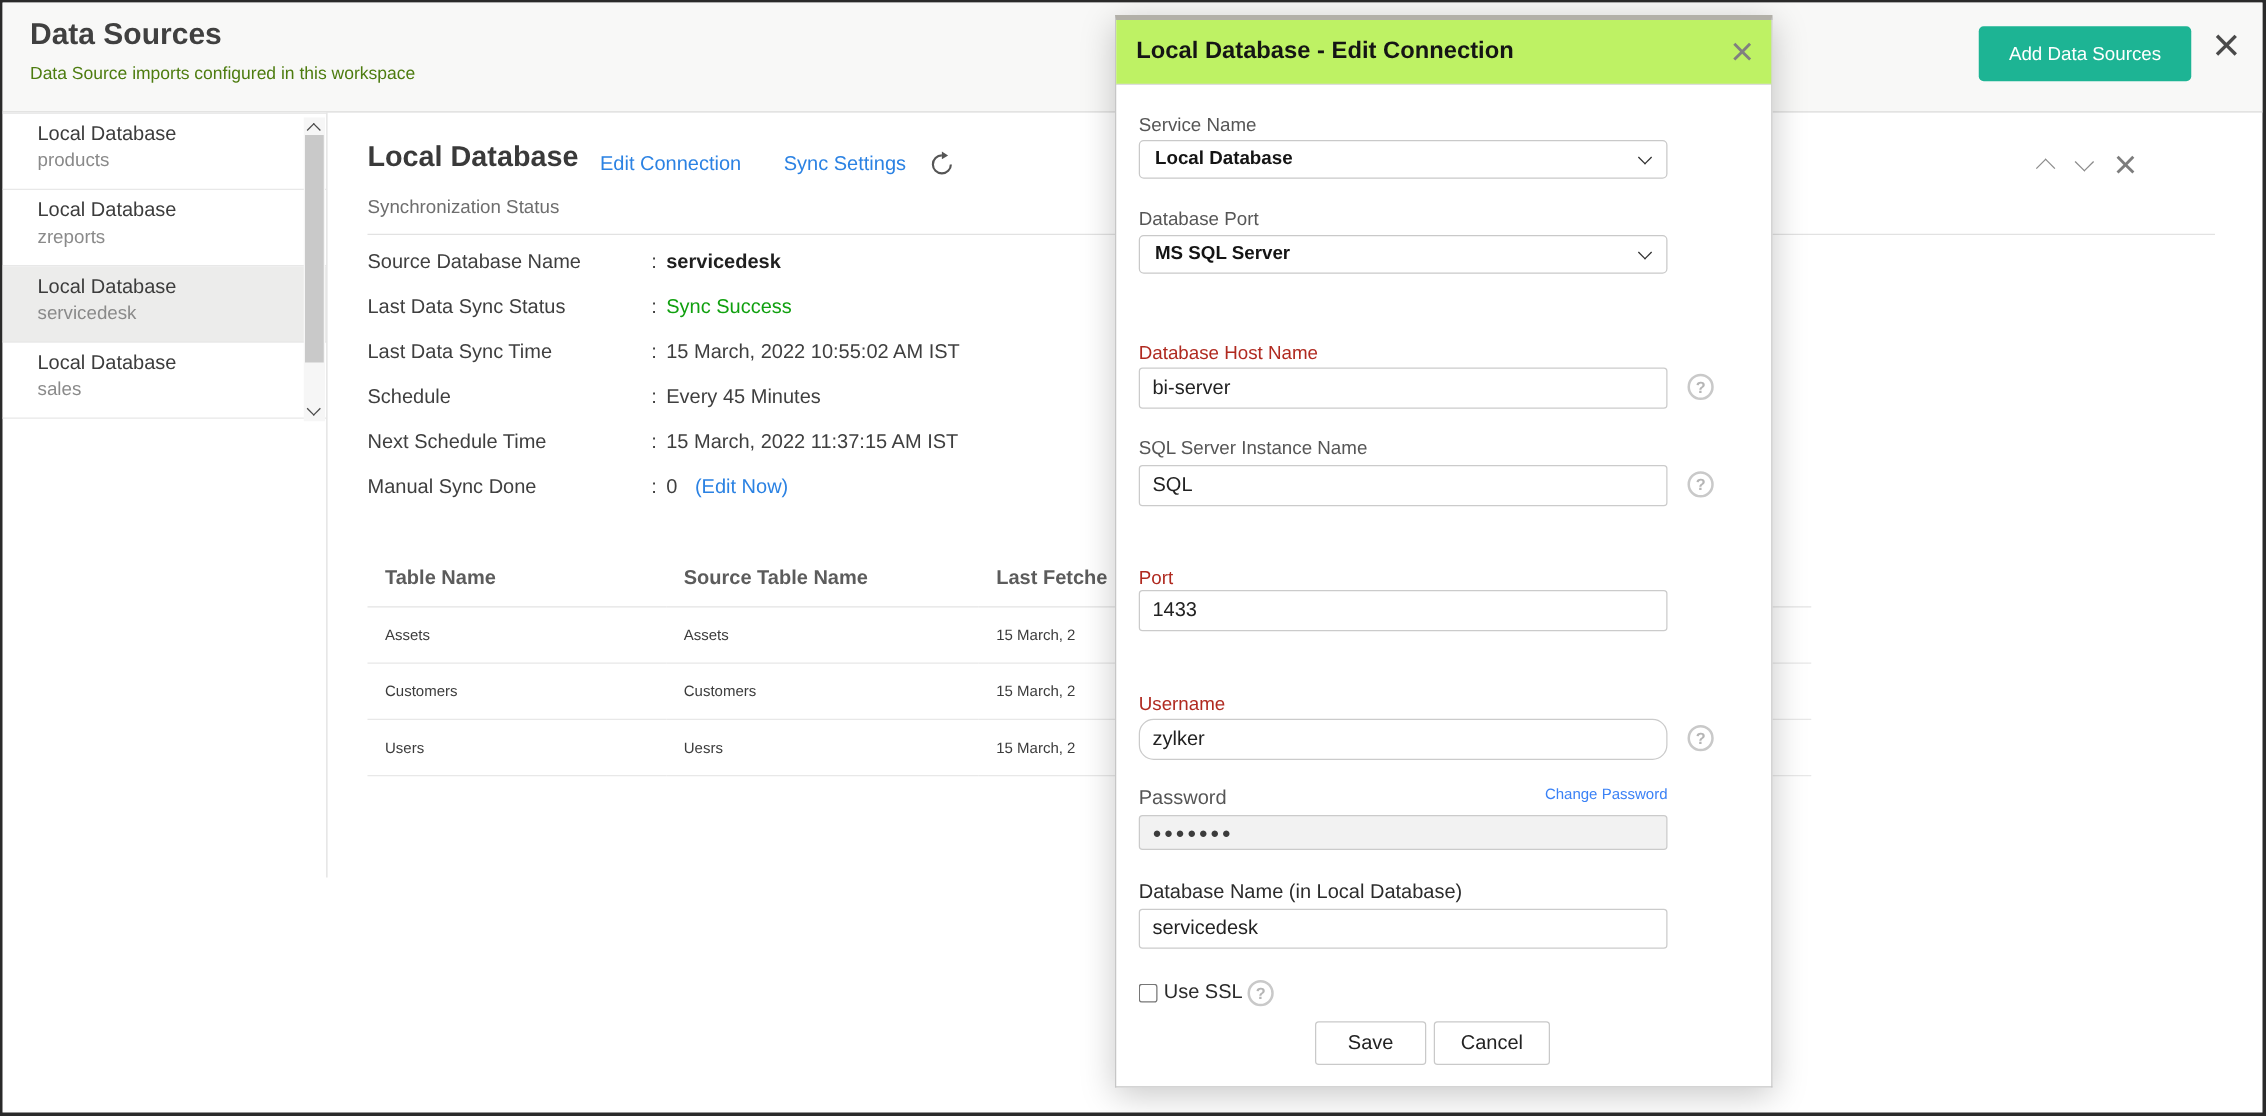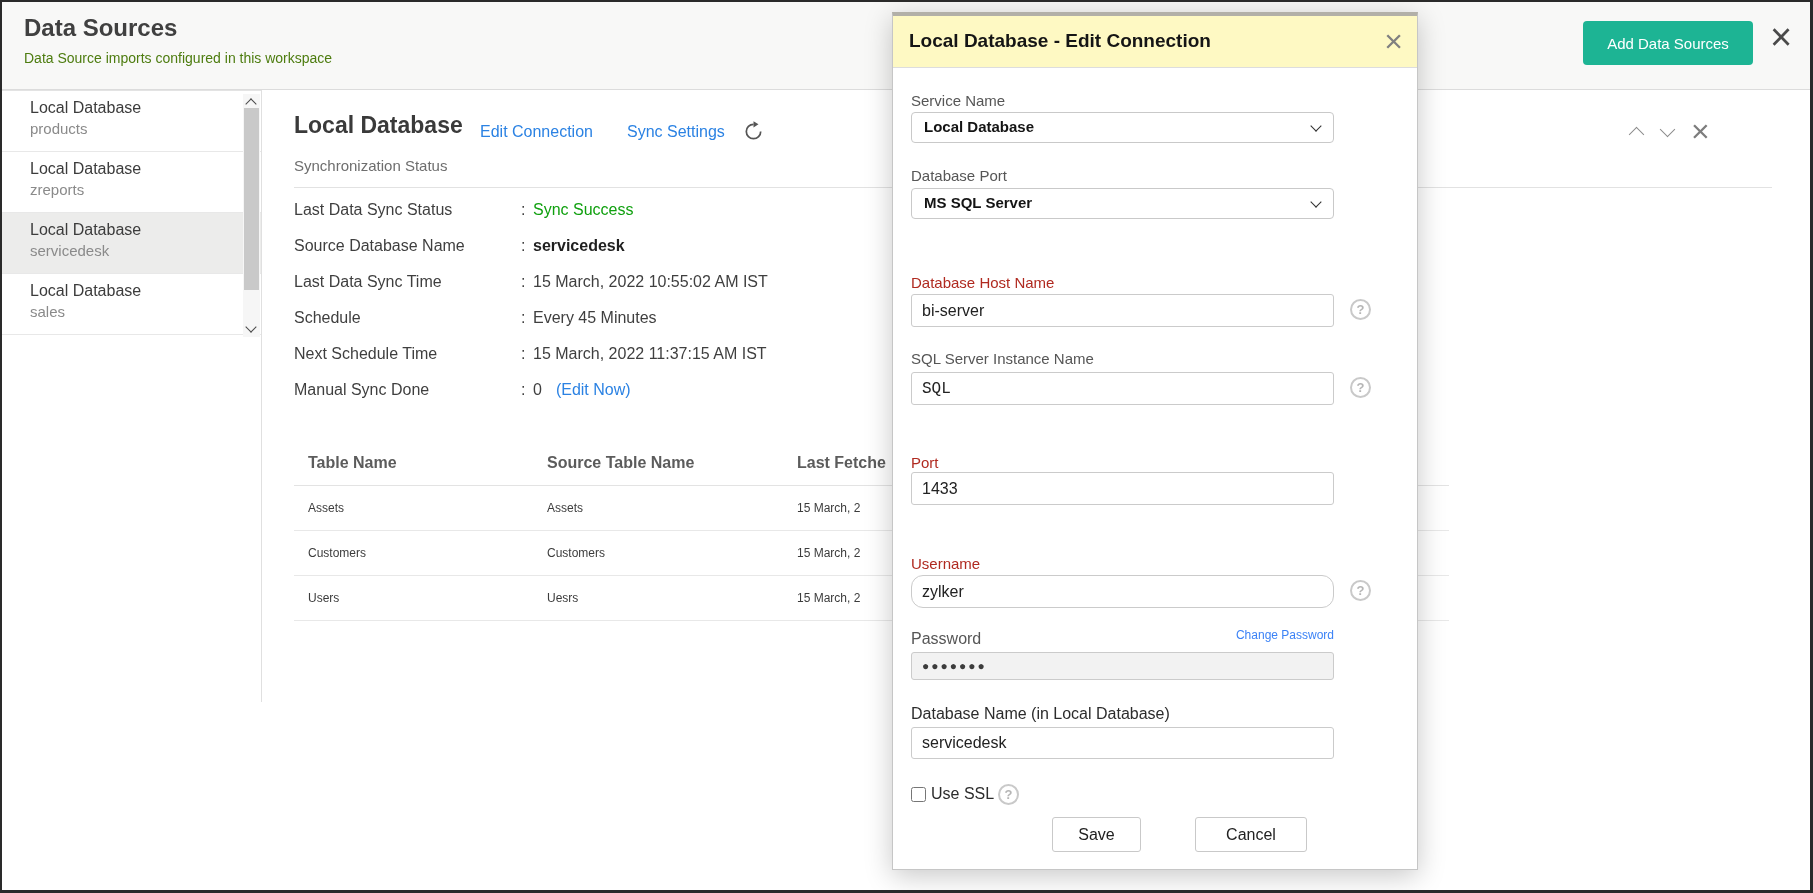--- a/index.html
+++ b/index.html
@@ -56,42 +56,42 @@
   .pc-chev { position:absolute; top:8px; width:11px; height:11px;
              border-right:1.5px solid #8b8b8b; border-bottom:1.5px solid #8b8b8b; cursor:pointer; }
   .pc-chev.up { left:2px; transform:rotate(-135deg); top:10px; }
   .pc-chev.down { left:33px; transform:rotate(45deg); top:5px; }
   .pc-close { position:absolute; left:62px; top:-7px; font-size:32px; color:#7d7d7d; cursor:pointer; line-height:1.2; }
   
   .modal { position:absolute; left:890px; top:10px; width:526px; height:858px; background:#fff;
            border:1px solid #c6c6c6; border-top:4px solid #b2b0a8;
            box-shadow:0 6px 26px rgba(0,0,0,.22); z-index:10; }
   .modal-head { position:absolute; left:0; top:0; width:100%; height:52px;
-                background:#fef9c3; border-bottom:1px solid #dddddd;padding-left:24px; }
+                background:#bef264; border-bottom:1px solid #dddddd;padding-left:24px; }
   .modal-title { position:absolute; left:16px; top:14px; font-size:19px; font-weight:700; color:#151515; }
   .modal-close { position:absolute; right:14px; top:6px; font-size:32px; color:#808080; cursor:pointer; line-height:1.2; }
   .f-label { position:absolute; left:18px; font-size:15px; color:#565656; }
   .f-label.req { color:#b02a20; }
   .f-select { position:absolute; left:18px; width:423px; height:31px; border:1px solid #c9c9c9;
               border-radius:4px; background:#fff; cursor:pointer; }
   .f-select .sel-text { position:absolute; left:12px; top:5px; font-size:15px; font-weight:700; color:#141414; }
   .sel-chev { position:absolute; right:13px; top:9px; width:8px; height:8px;
               border-right:1.6px solid #2f2f2f; border-bottom:1.6px solid #2f2f2f; transform:rotate(45deg); }
   .f-input { position:absolute; left:18px; width:423px; height:33px; border:1px solid #cbcbcb;
              border-radius:3px; font-size:16px; color:#222; padding:0 10px; font-family:inherit; background:#fff; }
   .f-input.disabled { background:#f2f2f2; height:28px; font-size:12px; letter-spacing:2px; color:#3c3c3c; }
   .help { position:absolute; width:21px; height:21px; border:2px solid #c9c9c9; border-radius:50%;
           color:#b5b5b5; font-size:13px; font-weight:700; text-align:center; line-height:17px; cursor:pointer; }
   .chg-link { position:absolute; right:83px; font-size:12px; color:#3b82f6; cursor:pointer; }
   .ssl-box { position:absolute; left:18px; top:771px; width:15px; height:15px; cursor:pointer; }
   .ssl-label { position:absolute; left:38px; top:769px; font-size:16px; color:#2c2c2c; }
   .m-btn { position:absolute; top:801px; height:35px; background:#fff; border:1px solid #c9c9c9;
            border-radius:3px; font-size:16px; color:#222; cursor:pointer; font-family:inherit; }
   .btn-save { left:159px; width:89px; }
-  .btn-cancel { left:254px; width:112px;margin-left:48px; }
+  .btn-cancel { left:254px; width:93px; }
 </style>
 </head>
 <body>
 
 <div class="page">
 
   <div class="header">
     <div class="header-title">Data Sources</div>
     <div class="header-sub">Data Source imports configured in this workspace</div>
     <button class="add-btn">Add Data Sources</button>
@@ -129,25 +129,25 @@
   <div class="refresh">
     <svg width="23" height="23" viewBox="0 0 24 24">
       <path d="M12 4.5a7.5 7.5 0 1 0 7.5 7.5" fill="none" stroke="#555" stroke-width="1.8"></path>
       <polygon points="12,1.3 12,7.7 17.2,4.5" fill="#555"></polygon>
     </svg>
   </div>
   <div class="sec-label">Synchronization Status</div>
   <div class="hr-main"></div>
 
   <div class="details">
+    <div class="d-row bold-val">
+      <span class="d-label">Source Database Name</span><span class="d-sep">:</span><span class="d-value">servicedesk</span>
+    </div>
     <div class="d-row green-val">
       <span class="d-label">Last Data Sync Status</span><span class="d-sep">:</span><span class="d-value">Sync Success</span>
-    </div>
-    <div class="d-row bold-val">
-      <span class="d-label">Source Database Name</span><span class="d-sep">:</span><span class="d-value">servicedesk</span>
     </div>
     <div class="d-row">
       <span class="d-label">Last Data Sync Time</span><span class="d-sep">:</span><span class="d-value">15 March, 2022 10:55:02 AM IST</span>
     </div>
     <div class="d-row">
       <span class="d-label">Schedule</span><span class="d-sep">:</span><span class="d-value">Every 45 Minutes</span>
     </div>
     <div class="d-row">
       <span class="d-label">Next Schedule Time</span><span class="d-sep">:</span><span class="d-value">15 March, 2022 11:37:15 AM IST</span>
     </div>
@@ -210,21 +210,21 @@
     <div class="f-select" style="top:172px">
       <span class="sel-text">MS SQL Server</span>
       <span class="sel-chev"></span>
     </div>
 
     <div class="f-label req" style="top:258px">Database Host Name</div>
     <input class="f-input" style="top: 278px;" type="text" value="bi-server">
     <div class="help" style="left:457px; top:283px">?</div>
 
     <div class="f-label" style="top:334px">SQL Server Instance Name</div>
-    <input class="f-input" style="top: 356px; font-family: Liberation Mono, monospace;" type="text" value="SQL">
+    <input class="f-input" style="top: 356px;" type="text" value="SQL">
     <div class="help" style="left:457px; top:361px">?</div>
 
     <div class="f-label req" style="top:438px">Port</div>
     <input class="f-input" style="top: 456px;" type="text" value="1433">
 
     <div class="f-label req" style="top:539px">Username</div>
     <input class="f-input" style="top: 559px; border-radius: 12px;" type="text" value="zylker">
     <div class="help" style="left:457px; top:564px">?</div>
 
     <div class="f-label" style="top:614px; font-size:16px">Password</div>

